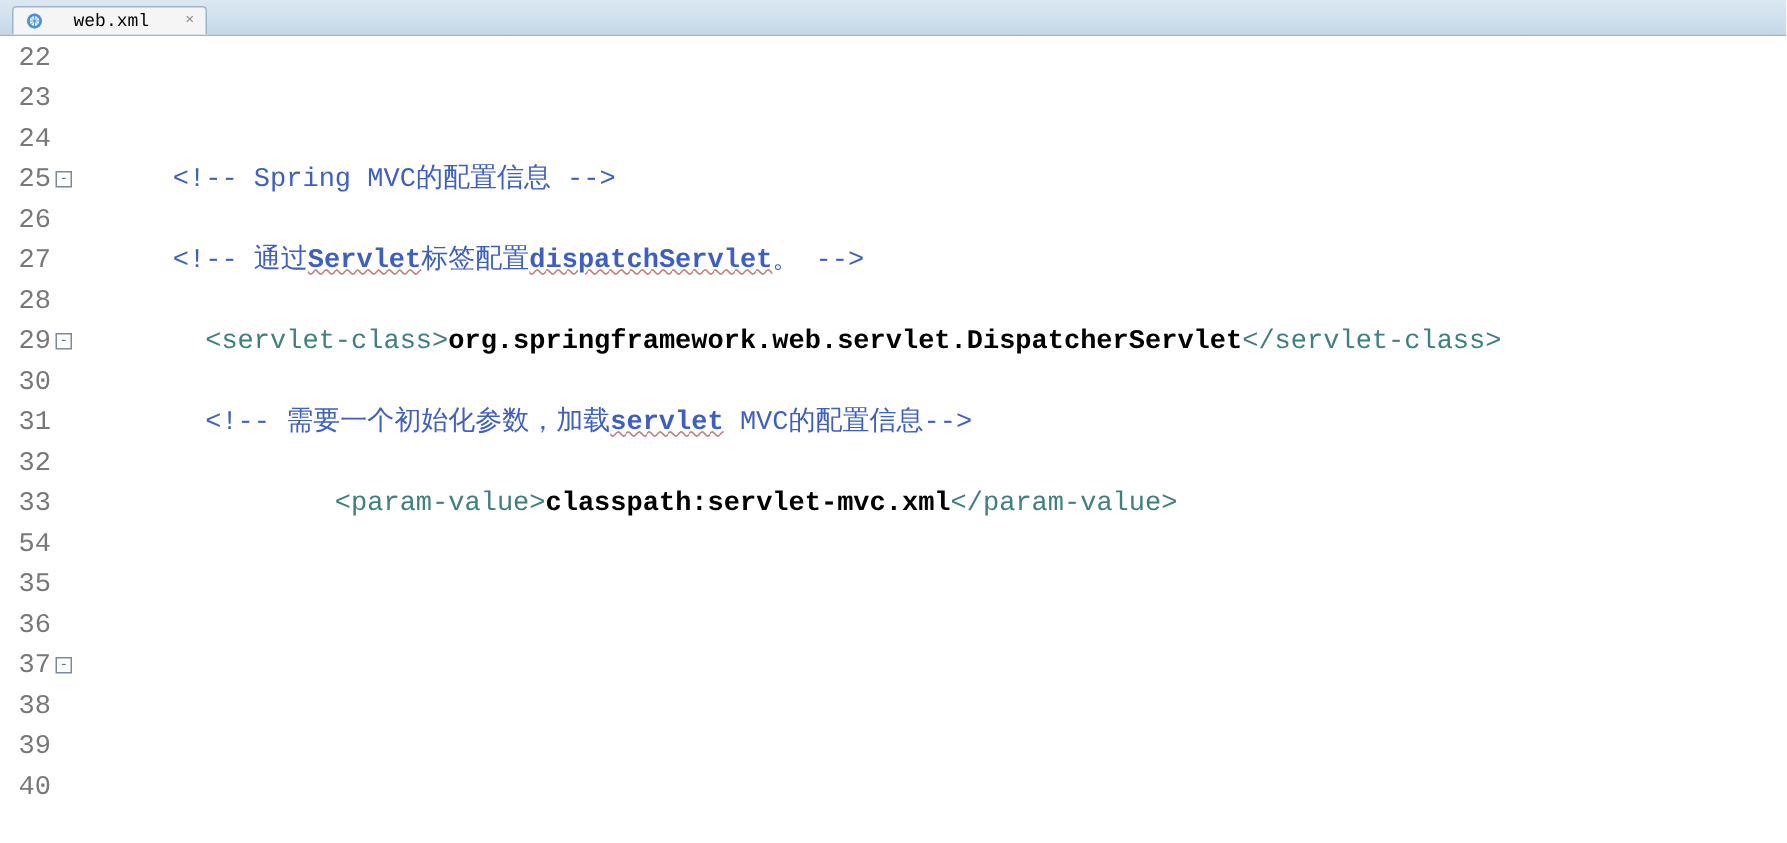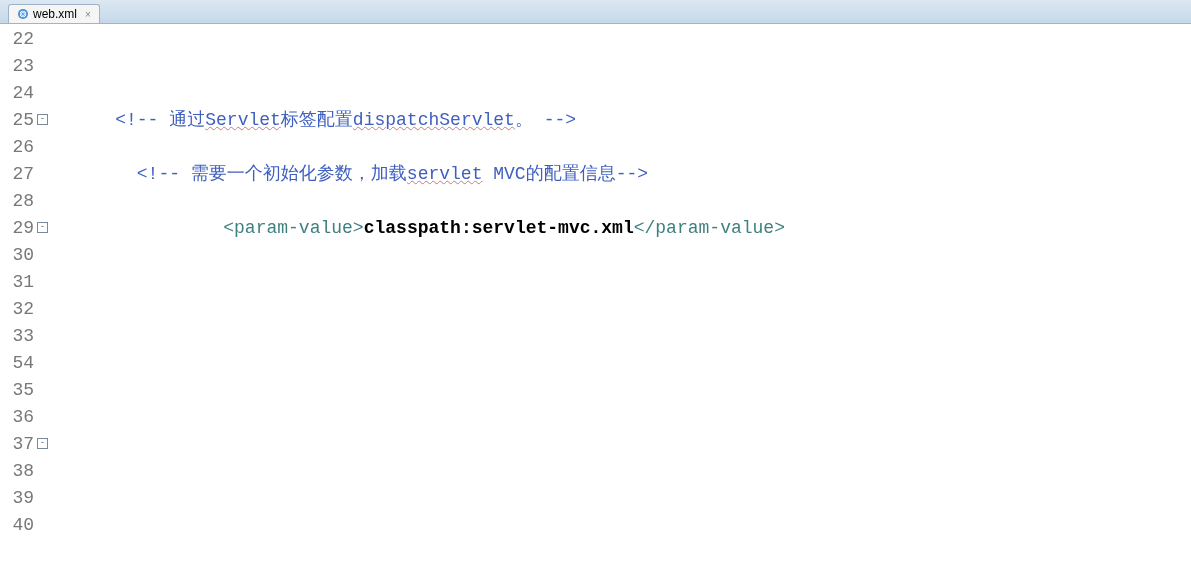--- a/index.html
+++ b/index.html
@@ -1,30 +1,30 @@
 <!DOCTYPE html>
 <html><head>
 <meta charset="utf-8">
 <style>
 * { margin:0; padding:0; box-sizing:border-box; }
 body { font-family:Consolas,"Courier New",monospace; font-size:18px; background:#fff; }
 .tab-bar { background:linear-gradient(#dce8f2,#c5d8e8); height:24px; border-bottom:1px solid #a0b4c8; display:flex; align-items:flex-end; padding-left:8px; }
-.tab { background:#f5f5f5; border:1px solid #a0b4c8; border-bottom:none; padding:2px 8px; font-size:12px; font-family:Liberation Sans, sans-serif; display:flex; align-items:center; gap:4px; border-radius:3px 3px 0 0; }
+.tab { background:#f5f5f5; border:1px solid #a0b4c8; border-bottom:none; padding:2px 8px; font-size:12px; font-family:Liberation Mono, monospace; display:flex; align-items:center; gap:20px; border-radius:3px 3px 0 0; }
 .tab-icon { width:12px; height:12px; }
 .tab-close { color:#888; font-size:10px; margin-left:4px; cursor:pointer; }
 .editor { display:flex; background:#fff; }
 .gutter { background:#fff; color:#787878; text-align:right; padding:2px 8px 2px 4px; user-select:none; font-size:18px; line-height:27px; min-width:42px; }
 .gutter-line { position:relative; height:27px; }
 .fold-mark { position:absolute; right:-14px; top:7px; width:11px; height:11px; border:1px solid #7a8a9a; background:#fff; font-size:9px; line-height:9px; text-align:center; color:#5a6a7a; cursor:pointer; }
 .code { padding:2px 0 2px 30px; line-height:27px; white-space:pre; flex:1; position:relative; }
 .code-line { height:27px; }
 .tag { color:#3f7f7f; }
 .txt { color:#000; font-weight:bold; }
 .cmt { color:#3f5fbf; }
-.wavy { text-decoration:underline wavy #c08080; text-decoration-thickness:1px; }
+.wavy { text-decoration:underline wavy #c08080; text-decoration-thickness:1px;font-weight:bold; }
 </style>
 </head>
 <body>
 
 <div class="tab-bar">
   <div class="tab">
     <svg class="tab-icon" viewBox="0 0 12 12">
         <circle cx="6" cy="6" r="5" fill="#4a90d9"></circle>
         <circle cx="6" cy="6" r="3.2" fill="#fff"></circle>
         <path d="M1 6h10M6 1v10M2.5 2.5l7 7M9.5 2.5l-7 7" stroke="#4a90d9" stroke-width="0.6"></path>
@@ -51,21 +51,23 @@
       <div class="gutter-line">54</div>
       <div class="gutter-line">35</div>
       <div class="gutter-line">36</div>
       <div class="gutter-line">37<div class="fold-mark">-</div></div>
       <div class="gutter-line">38</div>
       <div class="gutter-line">39</div>
       <div class="gutter-line">40</div>
     </div>
   <div class="code">
 <div class="code-line"></div>
+<div class="code-line">    <span class="cmt">&lt;!-- </span><span class="cmt">Spring MVC的配置信息</span><span class="cmt"> </span><span class="cmt">--&gt;</span></div>
 <div class="code-line">    <span class="cmt">&lt;!-- </span><span class="cmt">通过</span><span class="cmt wavy">Servlet</span><span class="cmt">标签配置</span><span class="cmt wavy">dispatchServlet</span><span class="cmt">。</span><span class="cmt"> </span><span class="cmt">--&gt;</span></div>
+<div class="code-line">      <span class="tag">&lt;servlet-class&gt;</span><span class="txt">org.springframework.web.servlet.DispatcherServlet</span><span class="tag">&lt;/servlet-class&gt;</span></div>
 <div class="code-line">      <span class="cmt">&lt;!-- </span><span class="cmt">需要一个初始化参数，加载</span><span class="cmt wavy">servlet</span><span class="cmt"> MVC的配置信息</span><span class="cmt">--&gt;</span></div>
 <div class="code-line">              <span class="tag">&lt;param-value&gt;</span><span class="txt">classpath:servlet-mvc.xml</span><span class="tag">&lt;/param-value&gt;</span></div>
 
 
 
 
 
 
 
 

